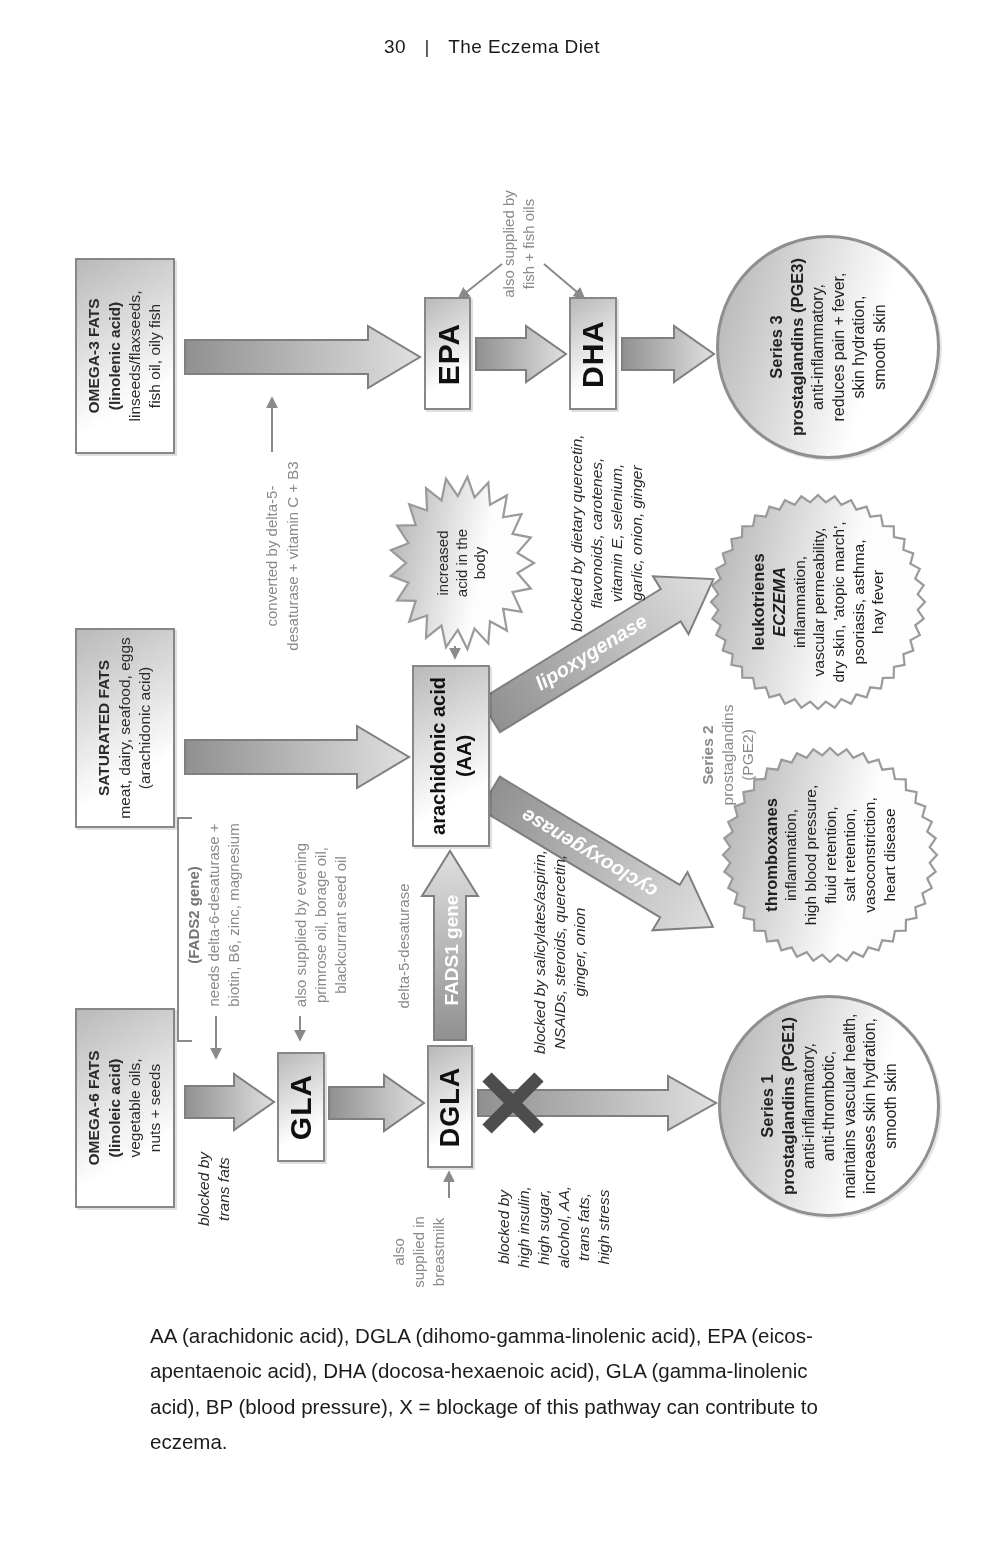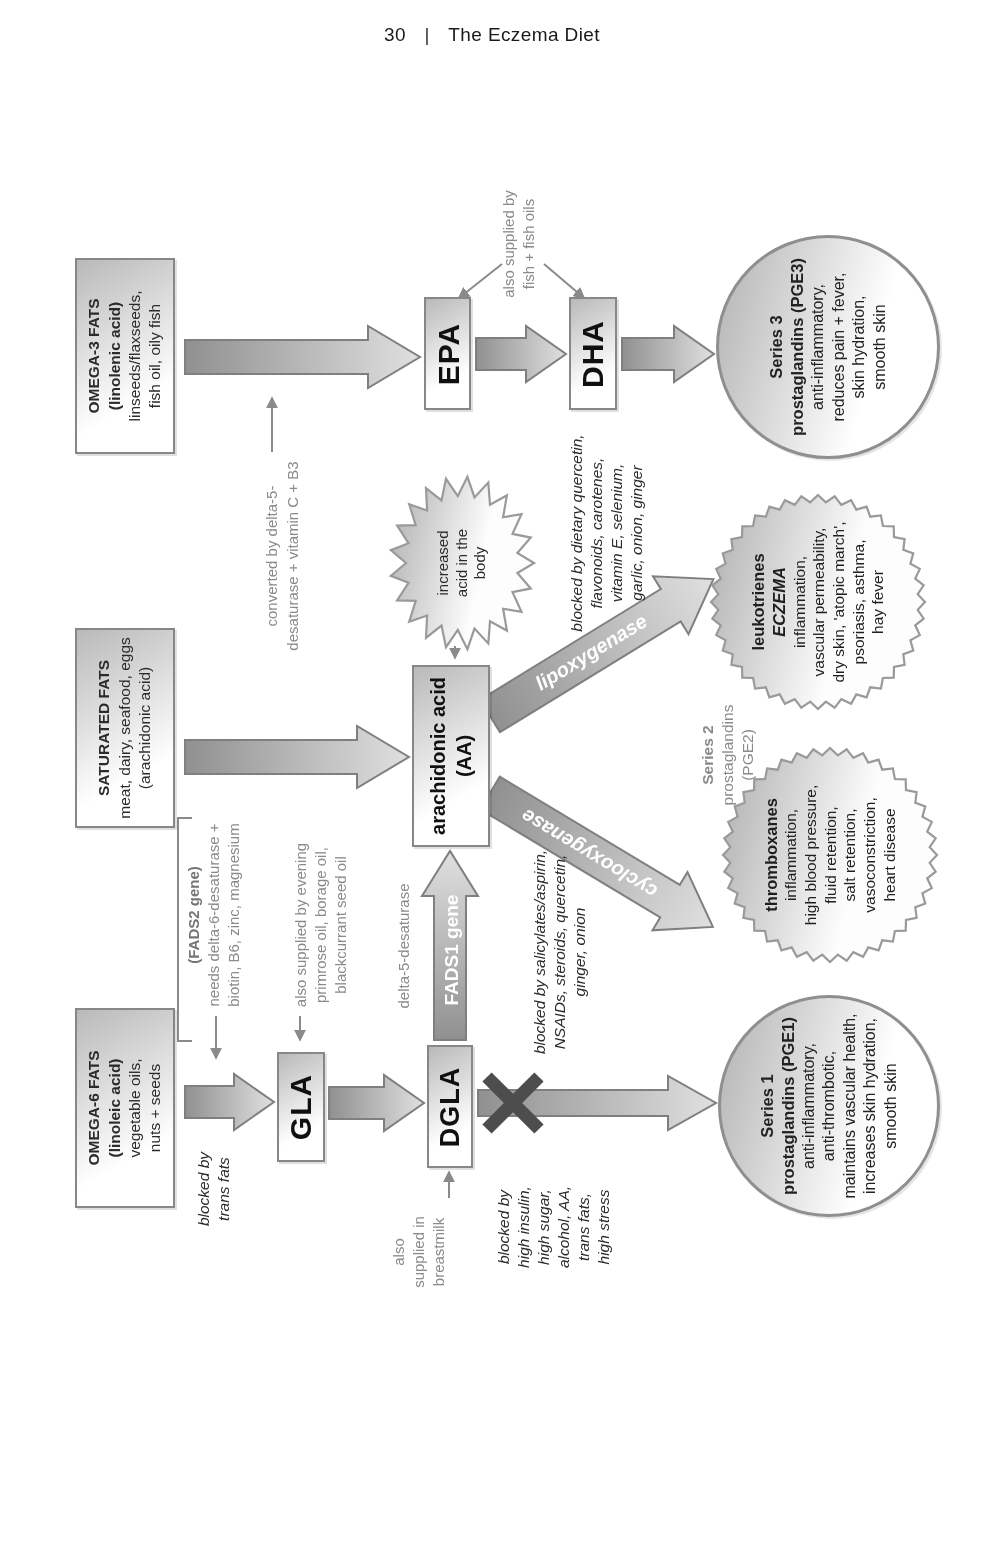--- a/index.html
+++ b/index.html
@@ -25,21 +25,21 @@
   .barrow{fill:url(#gA);stroke:#7f7f7f;stroke-width:2}
   .jag{fill:url(#gJ);stroke:#9a9a9a;stroke-width:2.2;vector-effect:non-scaling-stroke}
   .thin{stroke:#8a8a8a;stroke-width:2;fill:none}
   .svgtxt{font-family:"Liberation Sans",sans-serif;fill:#ffffff}
 </style>
 </head>
 <body>
 
 <div id="canvas">
 
-  <div class="abs" style="left:0;top:24px;width:984px;text-align:center;font-size:19px;color:#1a1a1a;letter-spacing:.4px">
+  <div class="abs" style="left:0;top:36px;width:984px;text-align:center;font-size:19px;color:#1a1a1a;letter-spacing:.4px">
     <span>30</span>
     <span style="margin:0 13px;color:#333">|</span>
     <span>The Eczema Diet</span>
   </div>
 
 
   <svg class="abs" style="left:0;top:0" width="1000" height="1547" viewBox="0 0 1000 1547">
     <defs>
       <linearGradient id="gA" x1="0" y1="0" x2="1" y2="0">
         <stop offset="0" stop-color="#909090"></stop>
@@ -254,14 +254,18 @@
 
   <div class="rot" style="left:480px;top:1136px;width:148px;height:182px">
     <div class="ri dark it ml" style="font-size: 15.5px; line-height: 1.3; width: 182px; height: 148px;">blocked by
 high insulin,
 high sugar,
 alcohol, AA,
 trans fats,
 high stress</div>
   </div>
 
+  <div class="abs ml" style="left:150px;top:1318px;width:780px;font-size:20.5px;line-height:1.72;color:#1c1c1c">AA (arachidonic acid), DGLA (dihomo-gamma-linolenic acid), EPA (eicos-
+apentaenoic acid), DHA (docosa-hexaenoic acid), GLA (gamma-linolenic
+acid), BP (blood pressure), X = blockage of this pathway can contribute to
+eczema.</div>
 
 </div>
 
 </body></html>

